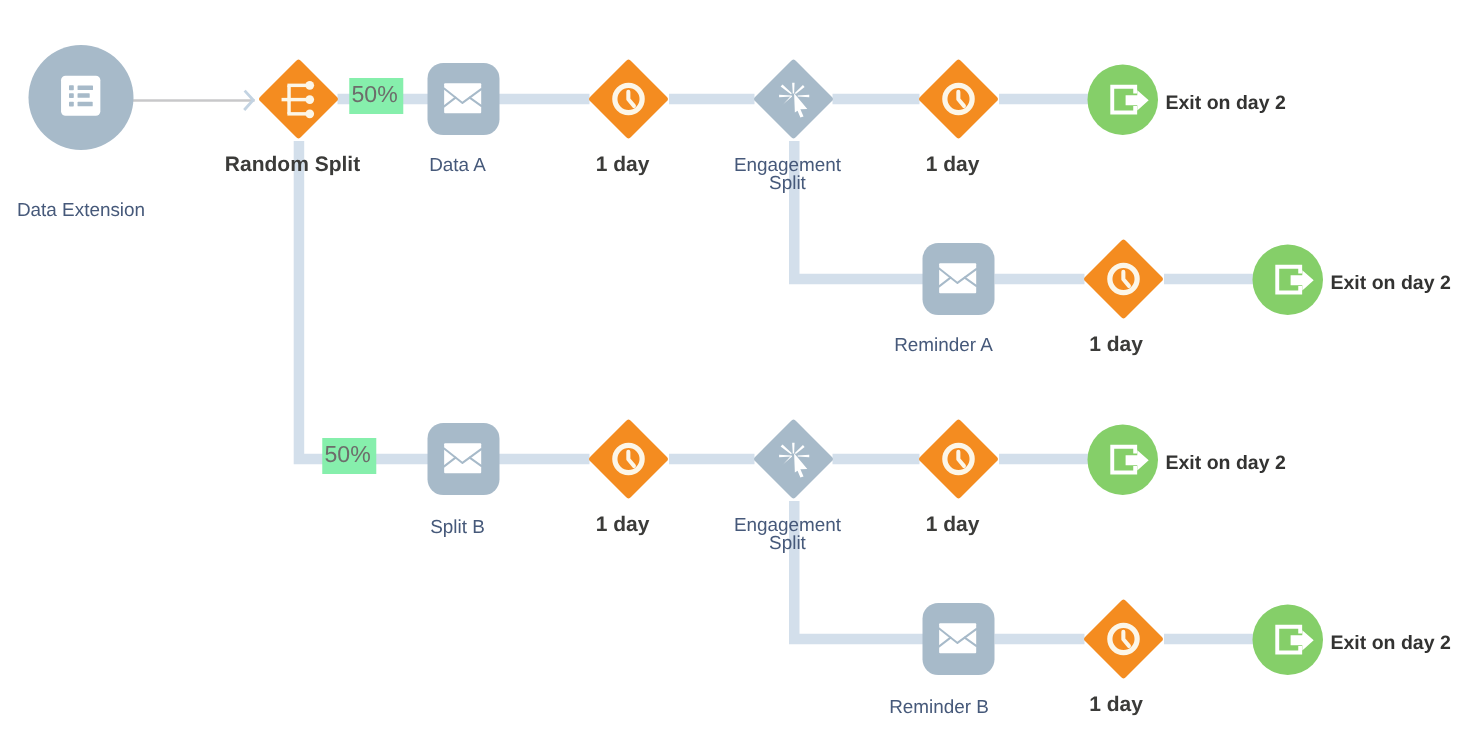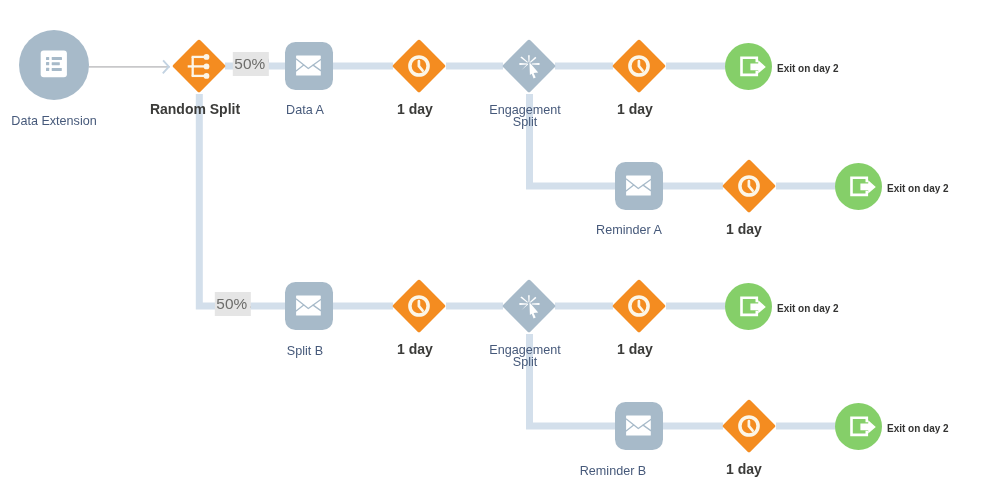--- a/index.html
+++ b/index.html
@@ -10,23 +10,23 @@
   #canvas{position:relative;width:988px;height:489px;background:#ffffff;}
   svg.links{position:absolute;left:0;top:0;width:988px;height:489px;}
   .node{position:absolute;}
   .node > svg{display:block;overflow:visible;}
   .lbl{position:absolute;white-space:pre;text-align:center;
        transform:translateX(-50%);line-height:11.8px;
        will-change:transform;}
   .lbl.blue{color:#46597a;font-size:12.6px;font-weight:400;}
   .lbl.dark{color:#3b3b39;font-size:14px;font-weight:700;}
   .pct{position:absolute;white-space:nowrap;color:#6d6d6b;font-size:15.4px;
-       font-weight:400;transform:translate(-50%,-50%);background:#e5e5e5;
+       font-weight:400;transform:translate(-50%,-50%);background:#86efac;
        padding:3px 4px 3px 1.5px;will-change:transform;}
-  .exitlbl{position:absolute;white-space:nowrap;color:#333332;font-size:10px;
+  .exitlbl{position:absolute;white-space:nowrap;color:#333332;font-size:13px;
        font-weight:600;transform:translateY(-50%);will-change:transform;}
 </style>
 </head>
 <body>
 
 <div id="canvas">
 
 <svg class="links" viewBox="0 0 988 489" width="988" height="489">
   <g>
     <line x1="88.5" y1="66.95" x2="169.7" y2="66.95" stroke="#C8C8CA" stroke-width="1.7"></line>
@@ -59,21 +59,21 @@
             <rect x="-8.0" y="-8.1" width="3.2" height="3.2" rx="0.5"></rect>
             <rect x="-2.3" y="-8.0" width="10.3" height="3.0" rx="0.4"></rect>
             <rect x="-8.0" y="-2.9" width="3.2" height="3.2" rx="0.5"></rect>
             <rect x="-2.3" y="-2.8" width="8.1" height="3.0" rx="0.4"></rect>
             <rect x="-8.0" y="2.8" width="3.2" height="3.2" rx="0.5"></rect>
             <rect x="-2.3" y="2.9" width="10.1" height="3.0" rx="0.4"></rect>
           </g>
         </g>
   </svg>
 </div>
-<div class="lbl blue" style="left:54.4px;top:116px">Data Extension</div>
+<div class="lbl blue" style="left:54.4px;top:135px">Data Extension</div>
 
 <div class="node" style="left:172px;top:39px;width:54px;height:54px">
   <svg width="54" height="54" viewBox="-27 -27 54 54">
     <path d="M -25.1615 -1.83848 L -1.83848 -25.1615 Q 0 -27.5 1.83848 -25.1615 L 25.1615 -1.83848 Q 27.5 0 25.1615 1.83848 L 1.83848 25.1615 Q 0 27.5 -1.83848 25.1615 L -25.1615 1.83848 Q -27.5 0 -25.1615 -1.83848 Z" fill="#F48C20"></path>
     <g>
           <g stroke="#FCF6E8" stroke-width="2.3" fill="none" stroke-linecap="butt">
             <path d="M -11.3 0.4 L -5.2 0.4"></path>
             <path d="M -6.3 -9.1 L -6.3 9.9"></path>
             <path d="M -7.4 -9.1 L 5.2 -9.1"></path>
             <path d="M -7.4 0.4 L 5.2 0.4"></path>
@@ -266,21 +266,21 @@
     <g>
           <rect x="-12.9" y="-10.5" width="24.7" height="20" rx="0.6" fill="#FFFFFF"></rect>
           <g fill="none" stroke="#A7BAC9" stroke-width="1.3" stroke-linecap="round" stroke-linejoin="round">
             <path d="M -12.7 -6.9 L -0.7 2.6 L 11.8 -6.6"></path>
             <path d="M -12.9 4.9 L -5.3 -0.9"></path>
             <path d="M 11.8 4.6 L 4.1 -0.9"></path>
           </g>
         </g>
   </svg>
 </div>
-<div class="lbl blue" style="left:613px;top:465.6px">Reminder B</div>
+<div class="lbl blue" style="left:626px;top:465.6px">Reminder B</div>
 
 <div class="node" style="left:722px;top:399px;width:54px;height:54px">
   <svg width="54" height="54" viewBox="-27 -27 54 54">
     <path d="M -25.1615 -1.83848 L -1.83848 -25.1615 Q 0 -27.5 1.83848 -25.1615 L 25.1615 -1.83848 Q 27.5 0 25.1615 1.83848 L 1.83848 25.1615 Q 0 27.5 -1.83848 25.1615 L -25.1615 1.83848 Q -27.5 0 -25.1615 -1.83848 Z" fill="#F48C20"></path>
     <g>
           <circle cx="0" cy="0" r="9.1" fill="none" stroke="#FCF6E8" stroke-width="3.5"></circle>
           <path d="M -0.1 -4.8 L -0.1 0.2 L 3.6 4.6" fill="none" stroke="#FCF6E8" stroke-width="2.7" stroke-linecap="round" stroke-linejoin="round"></path>
         </g>
   </svg>
 </div>

